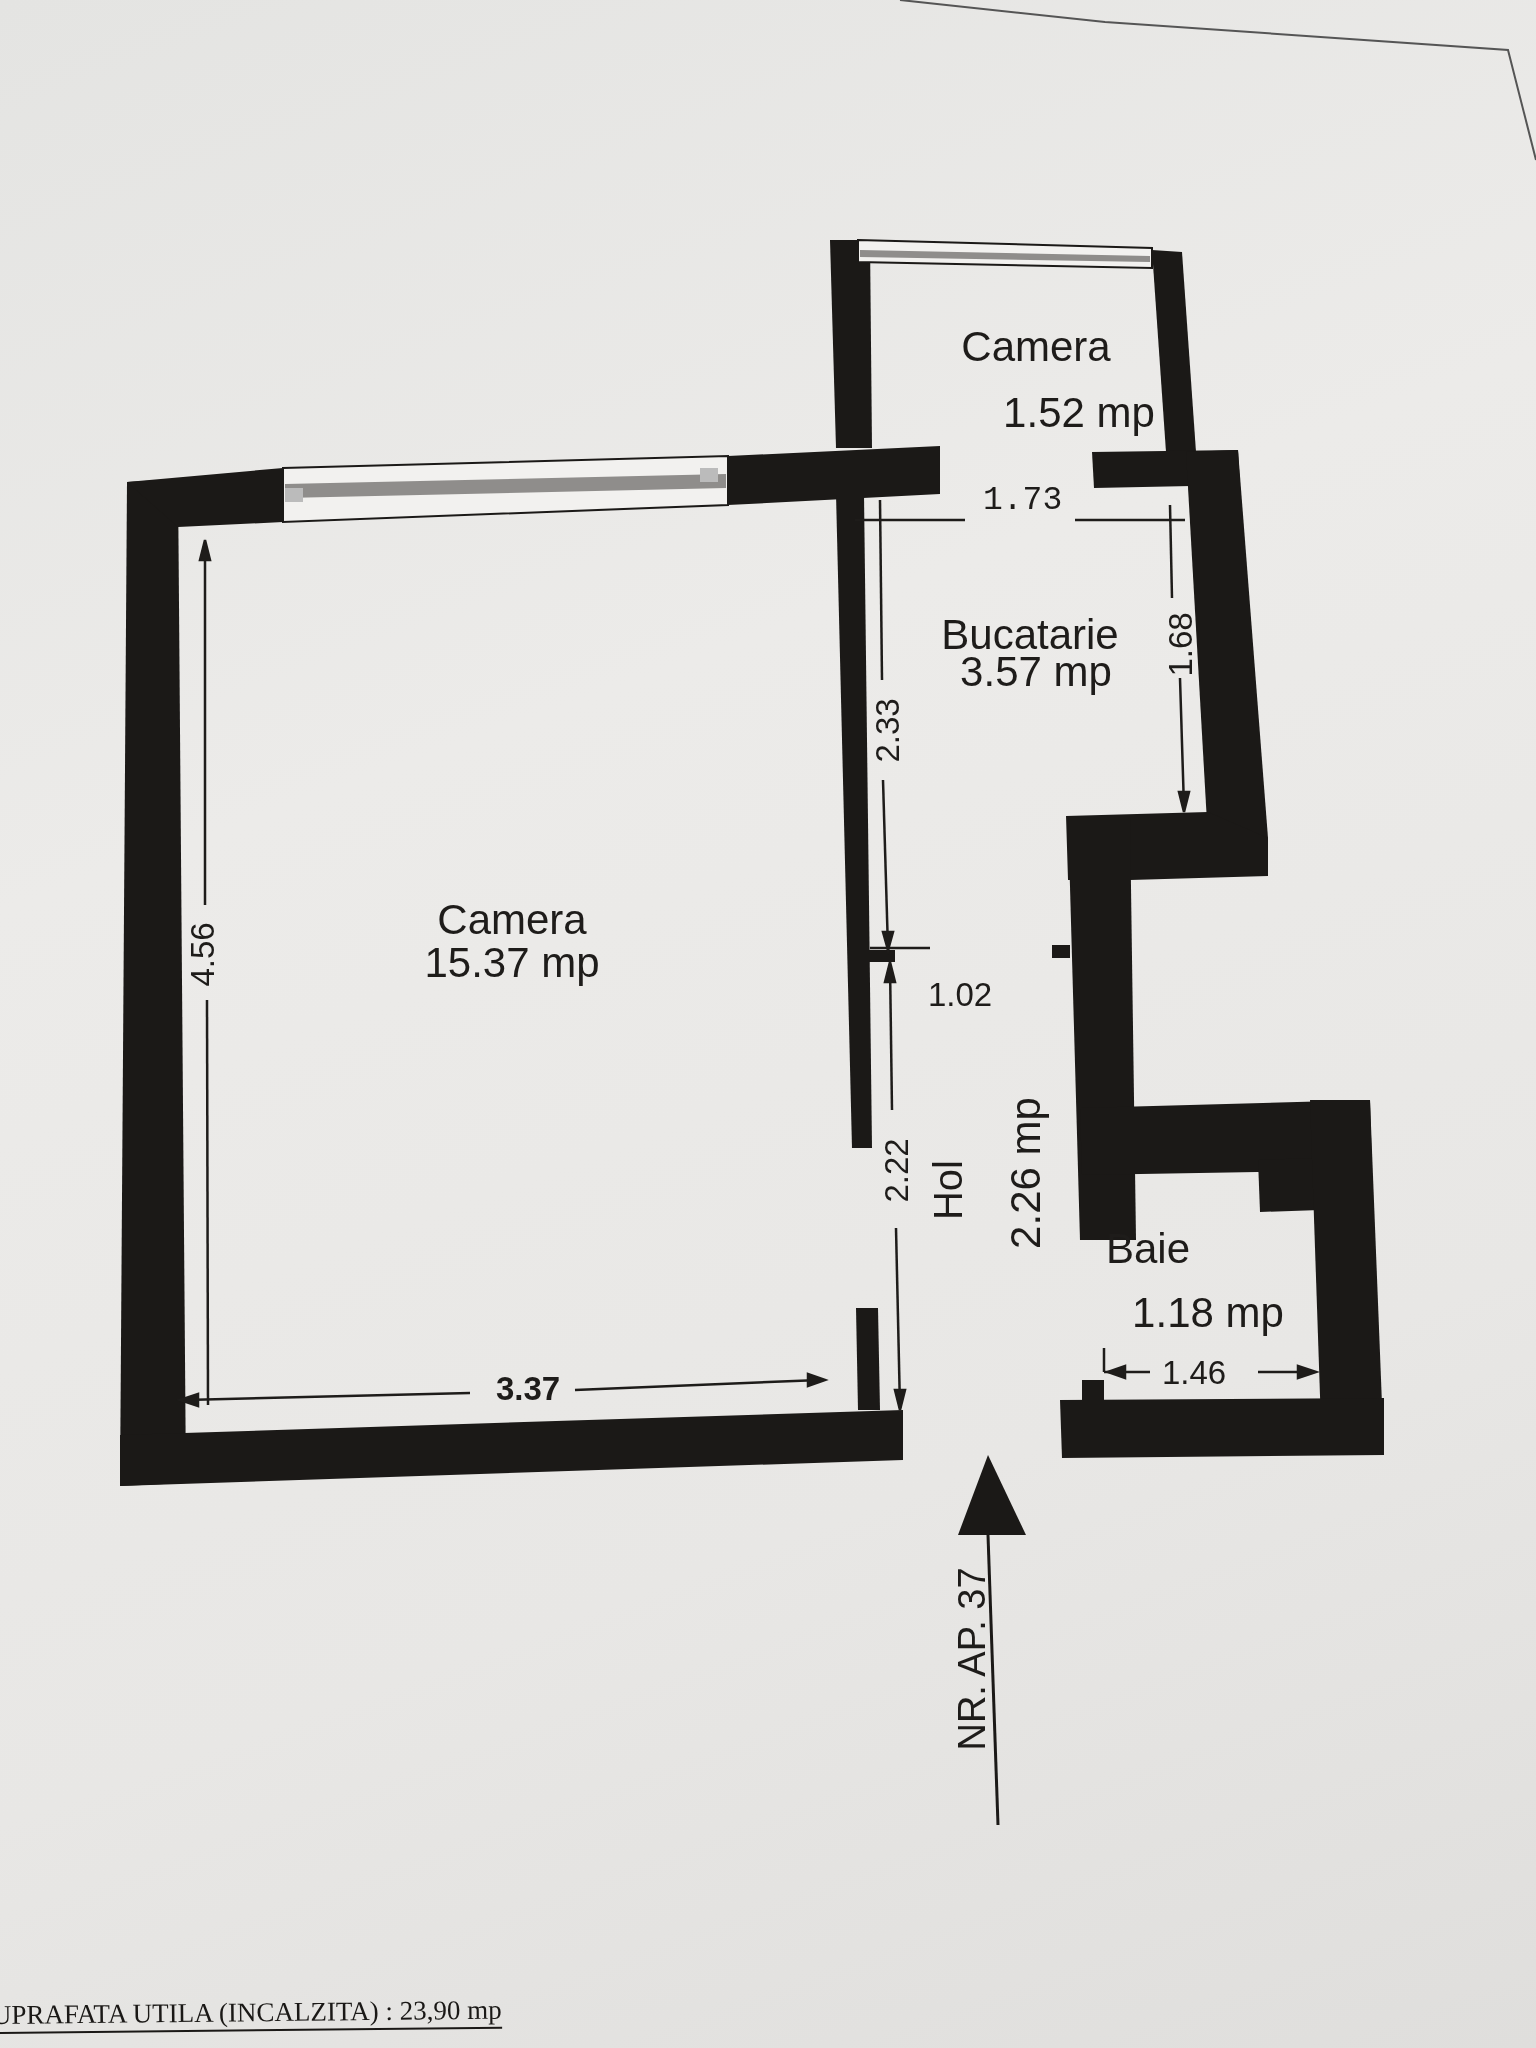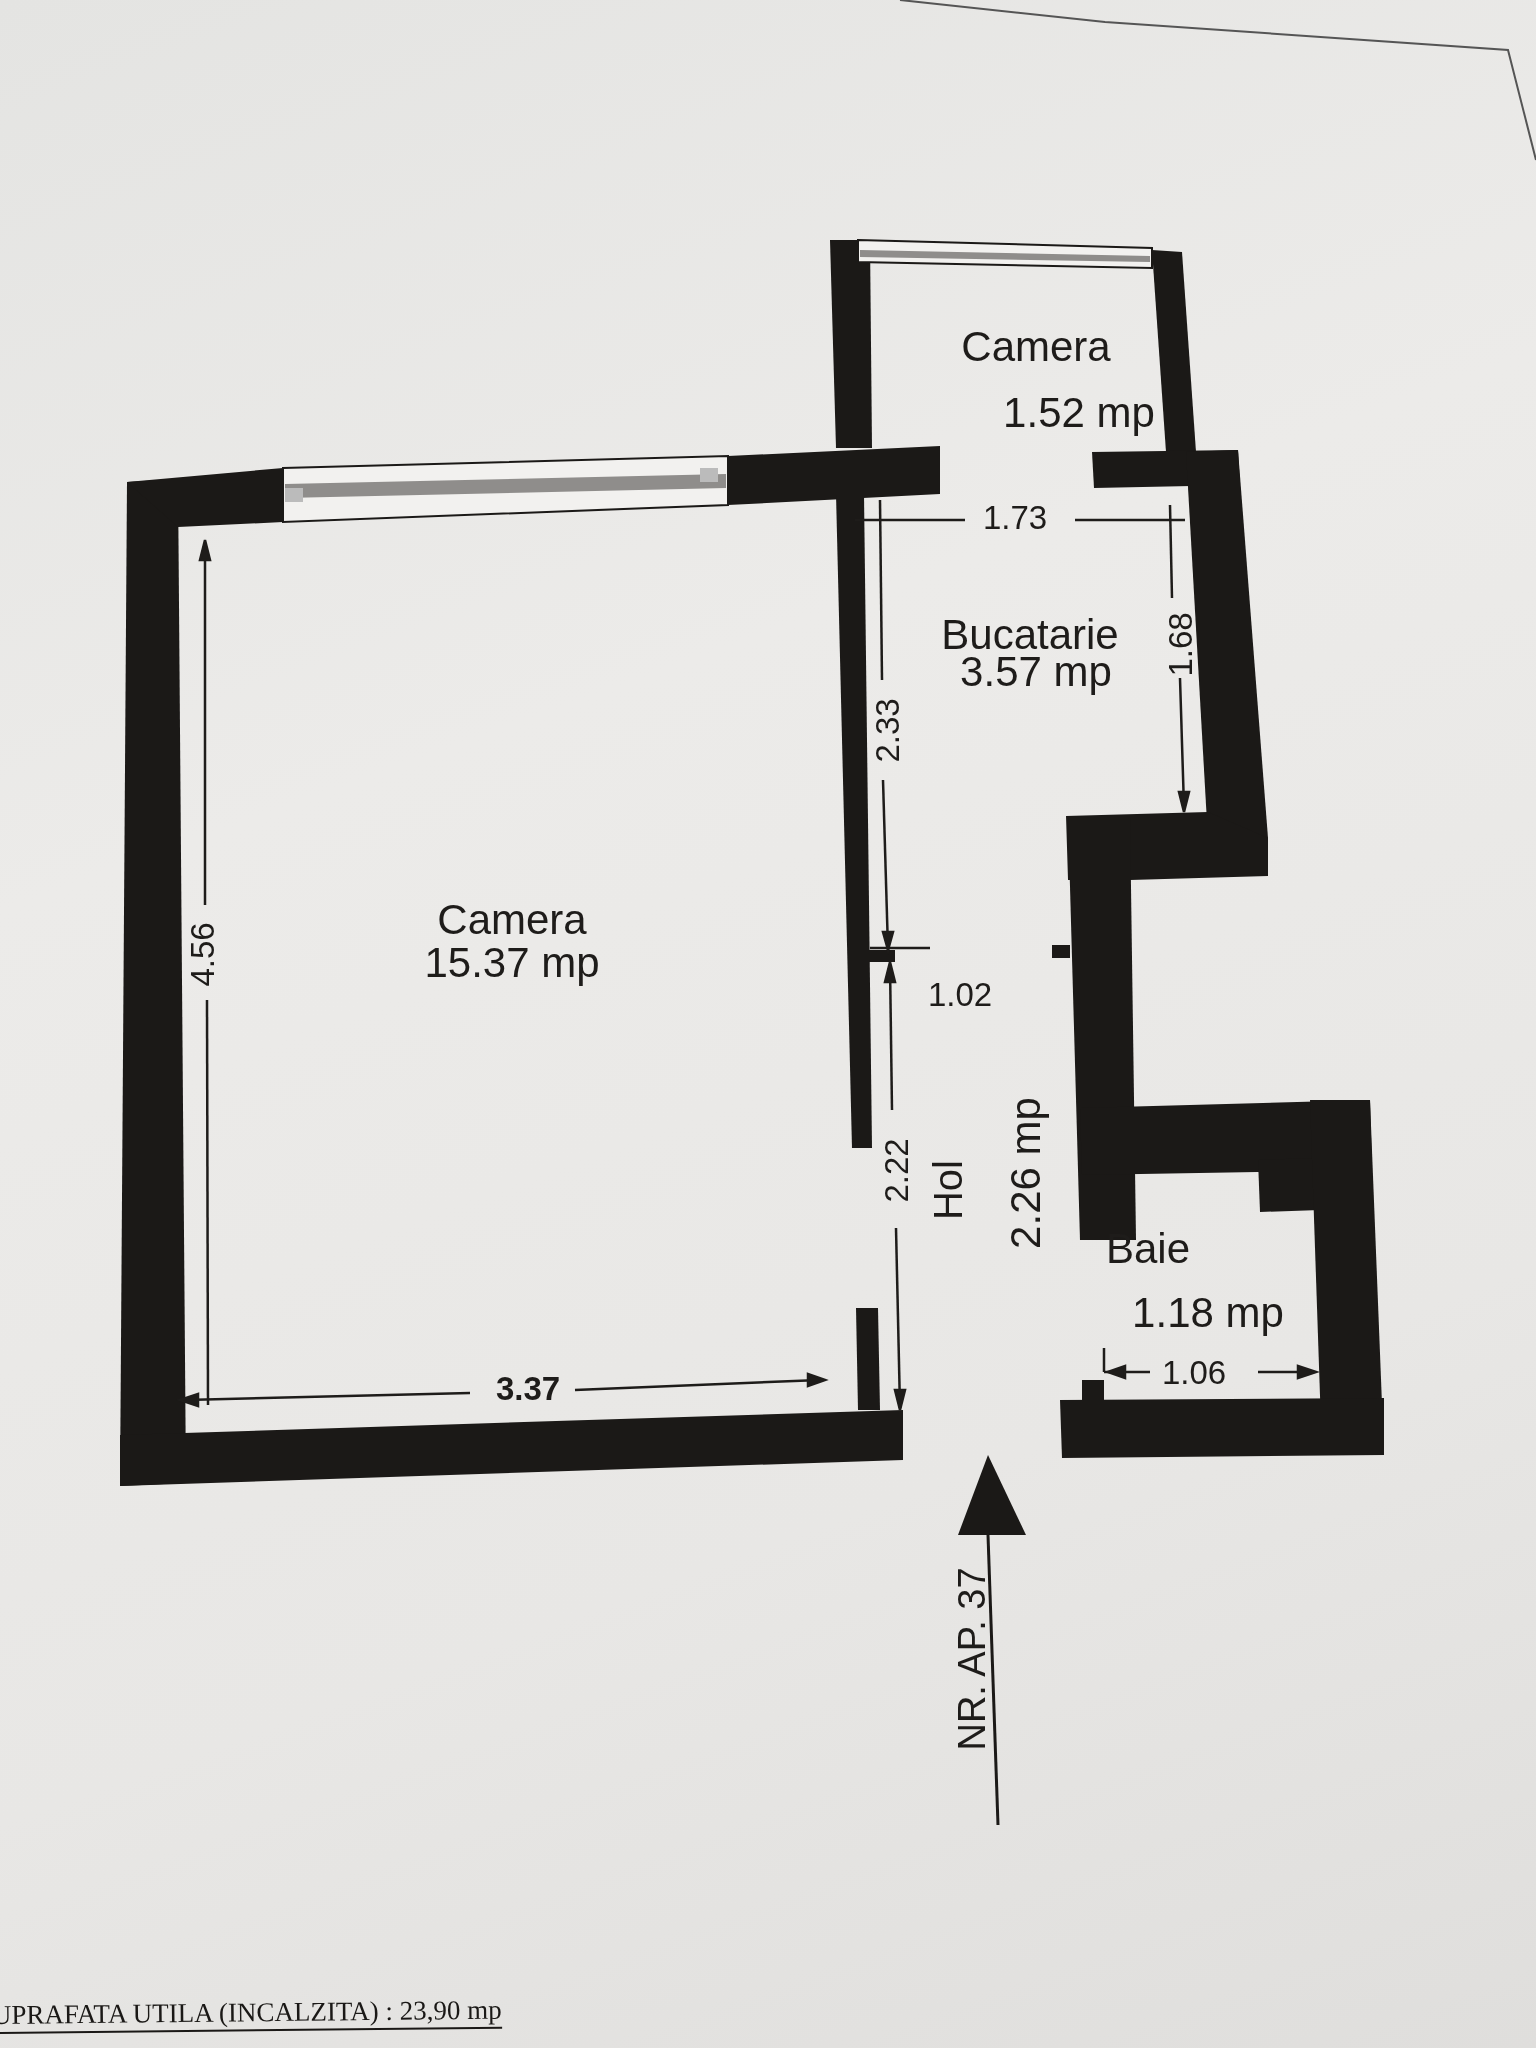--- a/index.html
+++ b/index.html
@@ -132,22 +132,22 @@
 <div class="lbl room-area" style="left:512px; top:942px;">15.37 mp</div>
 
 <div class="lbl rot" style="left:918px; top:1170px; font-size:40px; transform:rotate(-90deg);">Hol</div>
 <div class="lbl rot" style="left:950px; top:1152px; font-size:42px; transform:rotate(-90deg);">2.26 mp</div>
 
 <div class="lbl room-name" style="left:1148px; top:1228px;">Baie</div>
 <div class="lbl room-area" style="left:1208px; top:1292px;text-align:center;">1.18 mp</div>
 
 <div class="lbl dim rot" style="left:170px; top:938px; transform:rotate(-90deg);">4.56</div>
 <div class="lbl dim" style="left:496px; top:1372px;font-weight:bold;">3.37</div>
-<div class="lbl dim" style="left:983px; top:501px;">1.73</div>
+<div class="lbl dim" style="left:983px; top:484px;font-family:Liberation Mono, monospace;">1.73</div>
 <div class="lbl dim rot" style="left:855px; top:714px; transform:rotate(-90deg);">2.33</div>
 <div class="lbl dim rot" style="left:1148px; top:628px; transform:rotate(-90deg);">1.68</div>
 <div class="lbl dim" style="left:928px; top:978px;text-align:center;">1.02</div>
 <div class="lbl dim rot" style="left:864px; top:1154px; transform:rotate(-90deg);">2.22</div>
-<div class="lbl dim" style="left:1162px; top:1356px;">1.06</div>
+<div class="lbl dim" style="left:1162px; top:1356px;">1.46</div>
 
 <div class="lbl rot" style="left:880px; top:1640px; font-size:38px; transform:rotate(-90deg);">NR. AP. 37</div>
 
 <div class="footer">UPRAFATA UTILA (INCALZITA) : 23,90  mp</div>
 
 </body></html>

